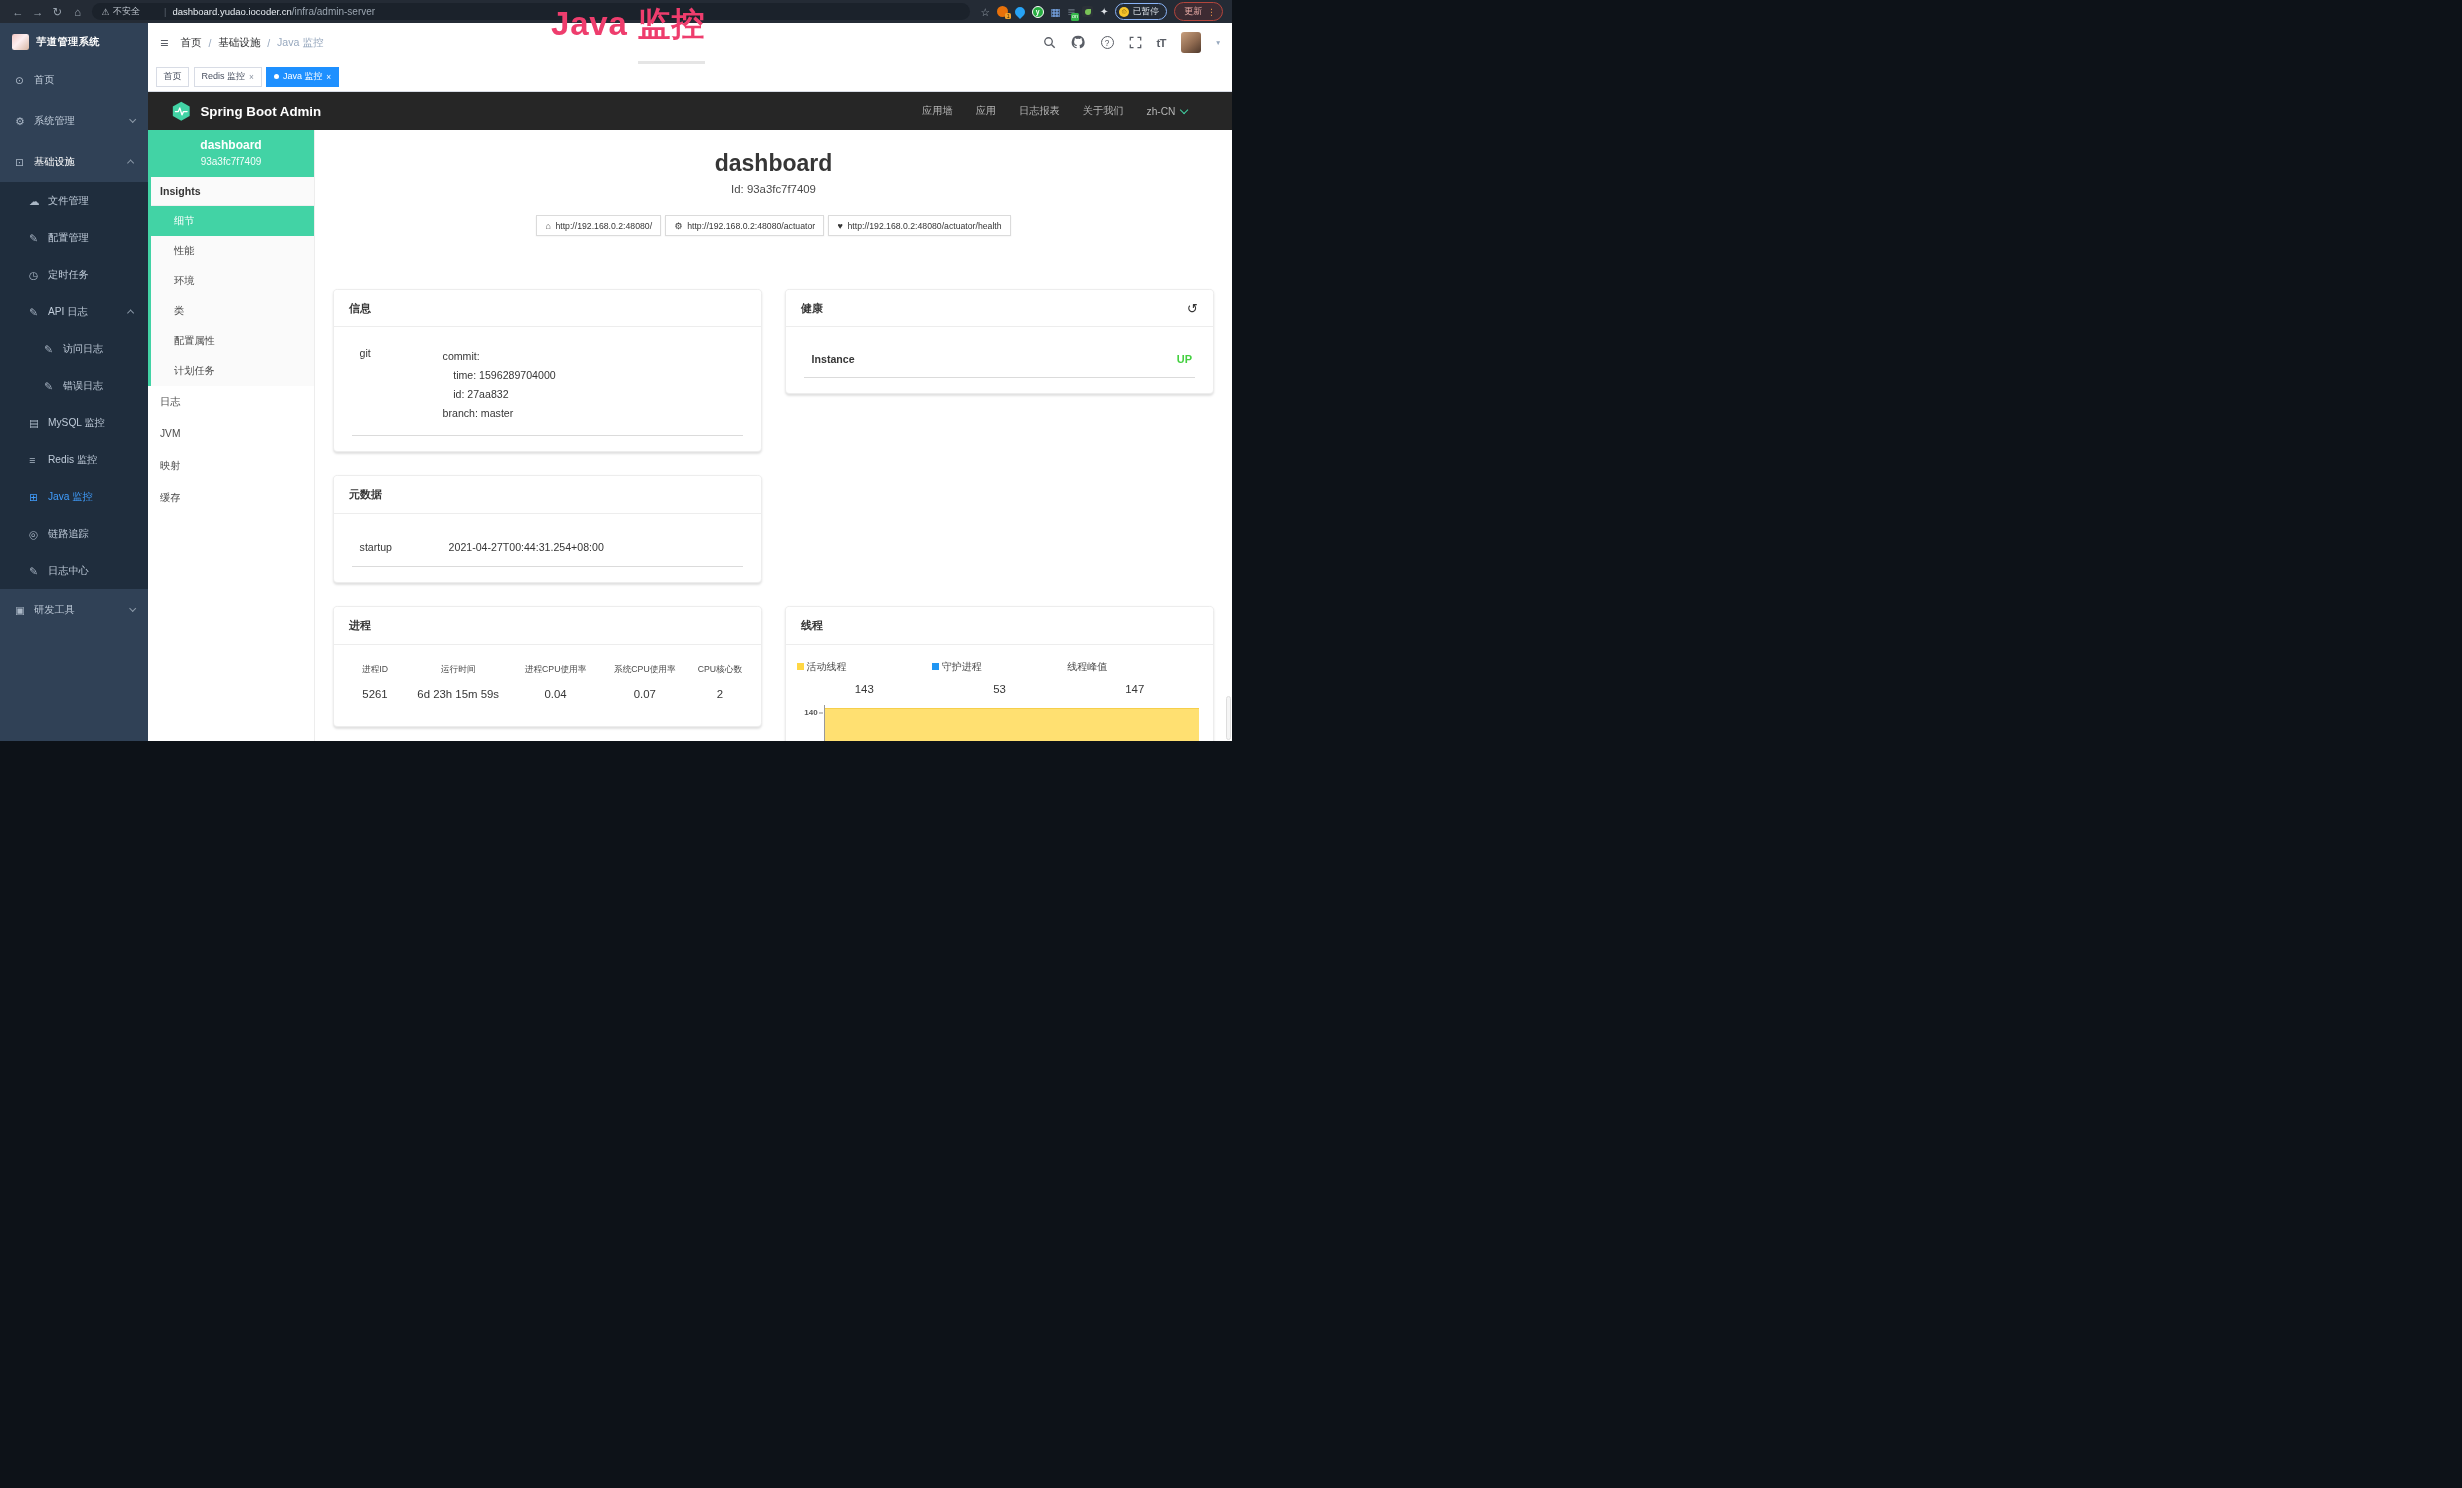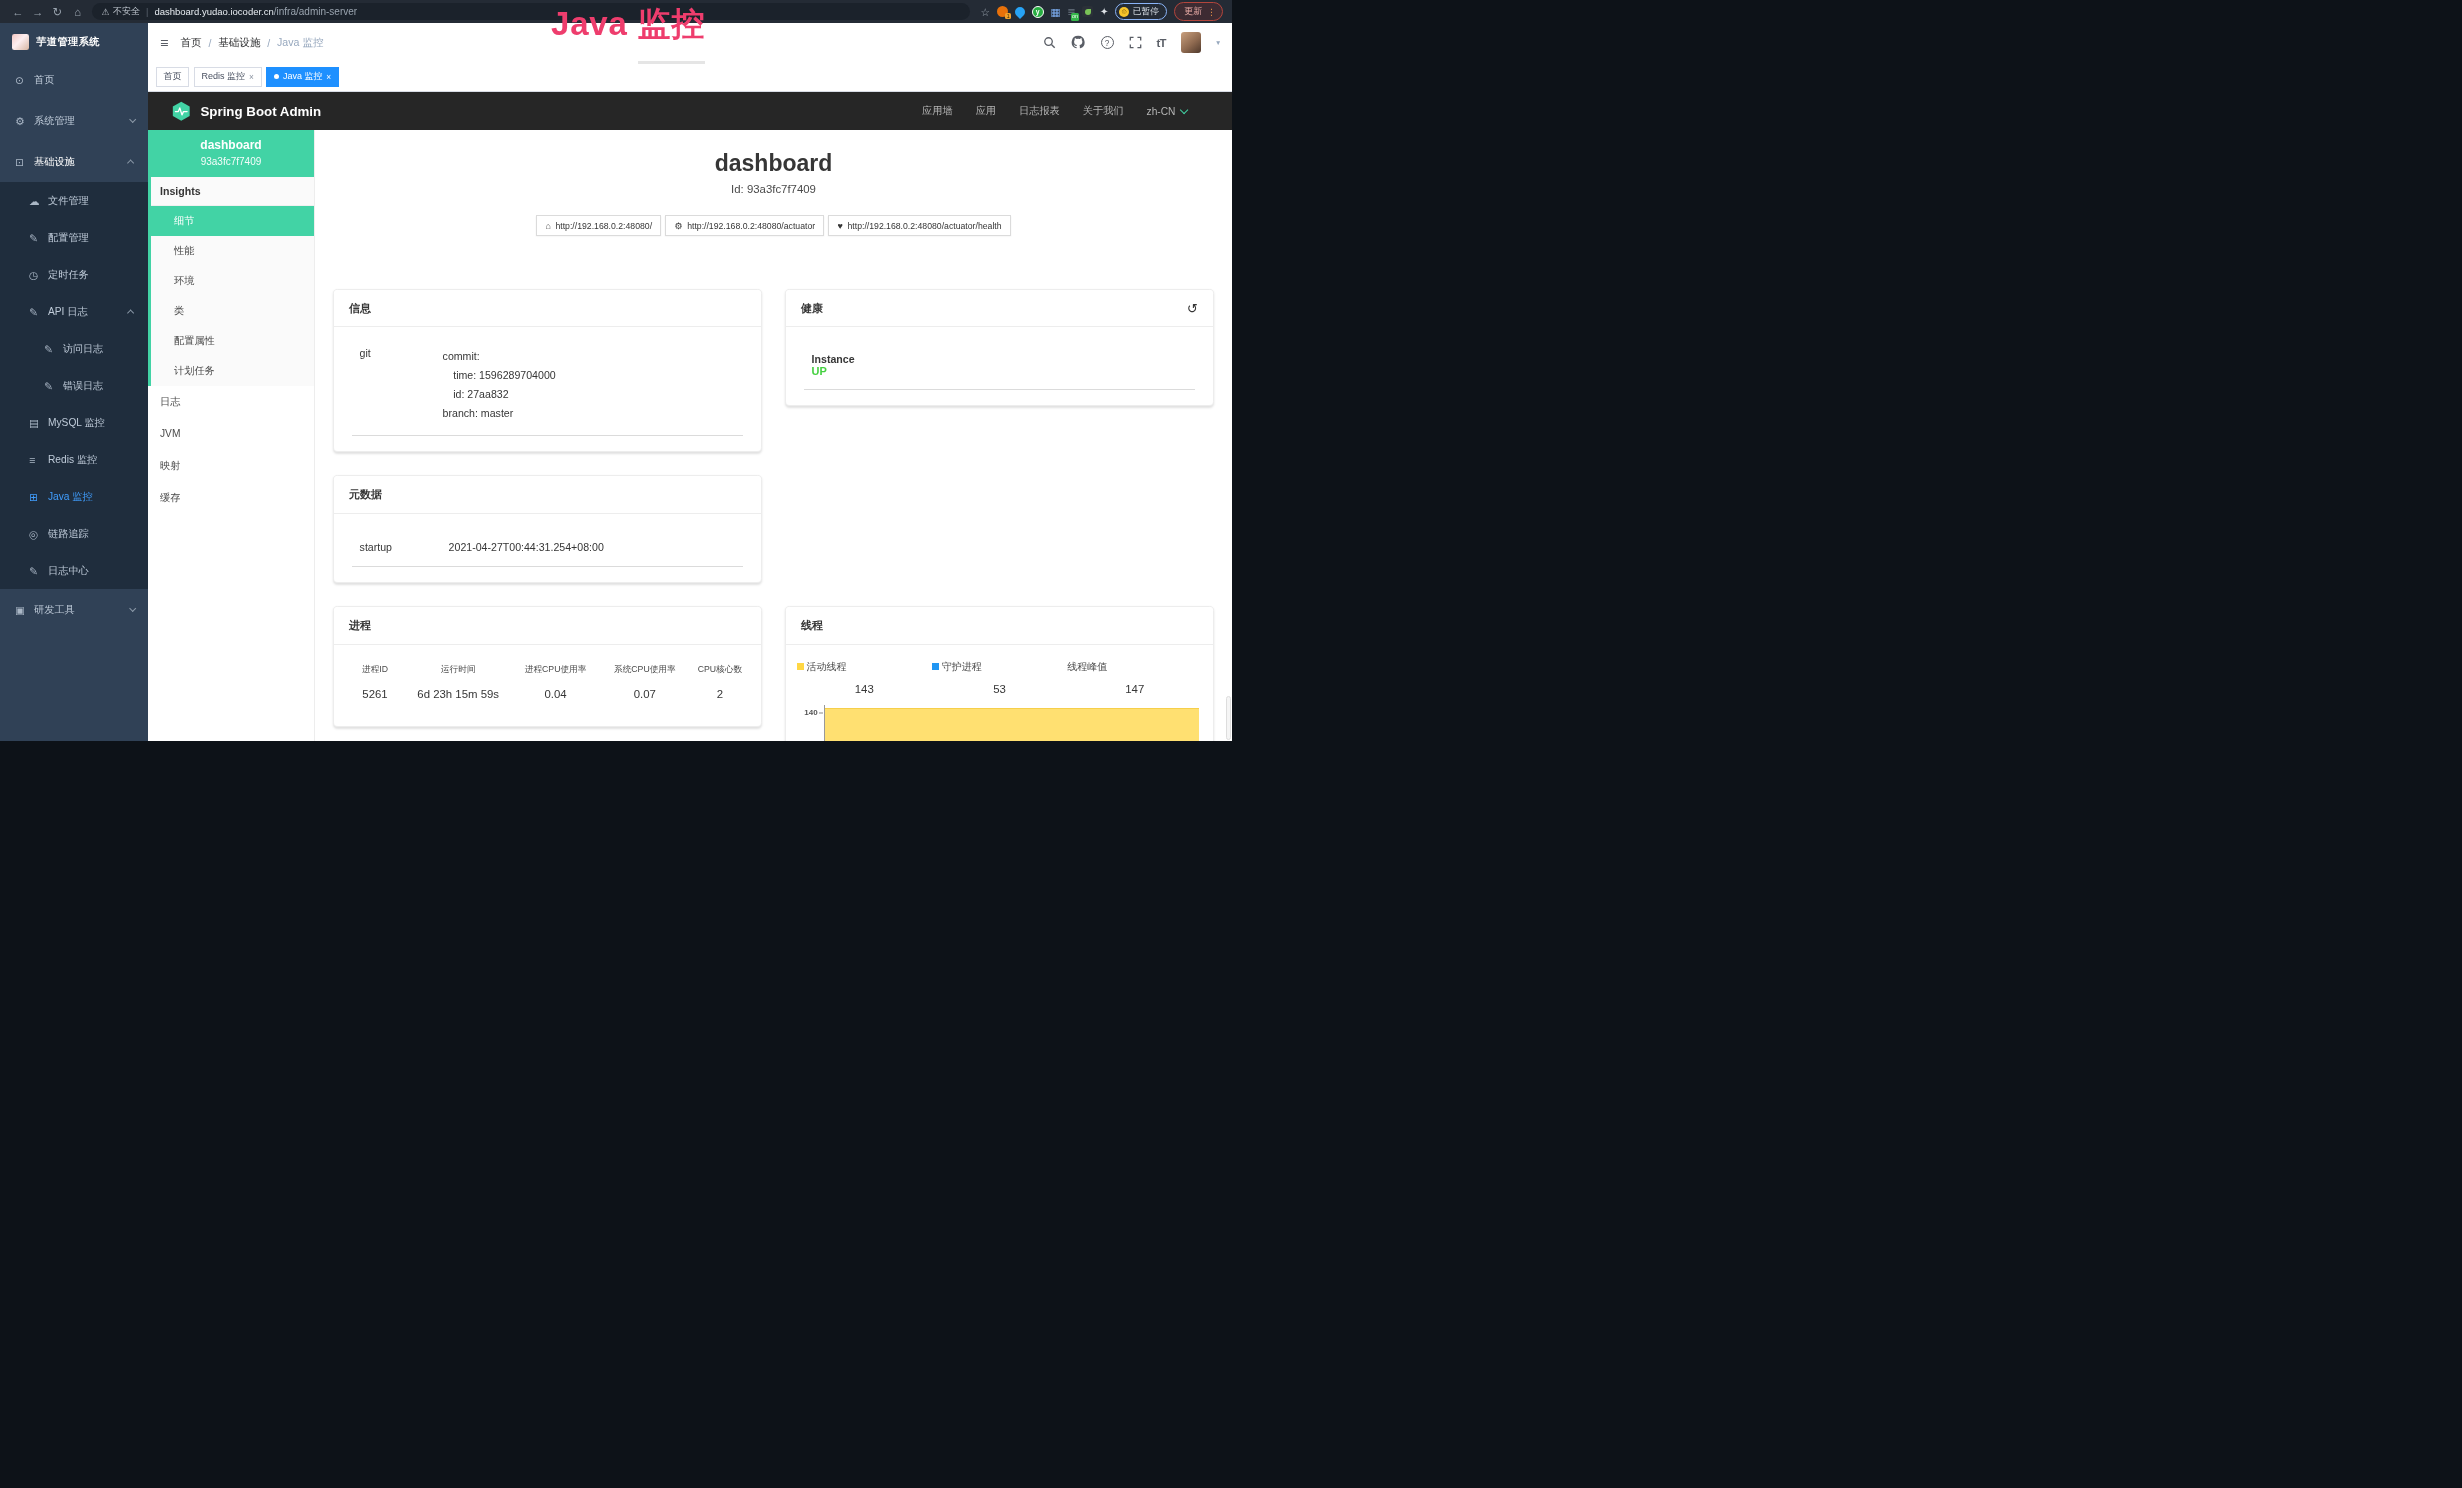--- a/index.html
+++ b/index.html
@@ -4,21 +4,21 @@
 <style>
   * { margin:0; padding:0; box-sizing:border-box; }
   html,body { width:1232px; height:745px; }
   body { position:relative; overflow:hidden; background:#0d1218; font-family:"Liberation Sans","DejaVu Sans",sans-serif; }
 
   
   .browser-bar { position:absolute; top:0; left:0; right:0; height:23px; background:#242b35; display:flex; align-items:center; padding:0 7.6px; z-index:5; }
   .nav-ic { color:#9aa4af; font-size:11.4px; width:20px; text-align:center; cursor:pointer; flex:0 0 auto; }
   .addr-pill { flex:1; height:16.7px; margin-left:4.6px; margin-right:10.6px; background:#1b222b; border-radius:9px; display:flex; align-items:center; padding:0 9px; overflow:hidden; }
   .addr-warn { color:#c3cad2; font-size:9px; margin-right:3.8px; }
-  .addr-sec { color:#c3cad2; font-size:9px; margin-right:6px; }
+  .addr-sec { color:#c3cad2; font-size:9px; margin-right:24px; }
   .addr-sep { color:#5b6470; margin-right:6px; font-size:9px; }
   .addr-host { color:#e8edf2; font-size:9.5px; }
   .addr-path { color:#9aa4af; font-size:10px; }
   .ext { flex:0 0 auto; display:flex; align-items:center; margin-right:6.8px; position:relative; }
   .star { color:#9aa4af; font-size:10.6px; }
   .ext-dot { width:11.4px; height:11.4px; border-radius:50%; }
   .ext-orange { background:#e8710a; }
   .badge-num { position:absolute; right:-3px; bottom:-2.3px; background:#f0a12c; color:#3a2b00; font-size:5.3px; padding:0 1.5px; border-radius:1.5px; line-height:6.8px; }
   .ext-pin { background:#27a3f5; border-radius:50% 50% 50% 0; transform:rotate(-45deg); width:10px; height:10px; }
   .ext-y { background:#27ae42; color:#fff; font-size:6.8px; font-weight:bold; width:12px; height:12px; border-radius:50%; display:flex; align-items:center; justify-content:center; border:1.5px solid #fff; }
@@ -105,21 +105,21 @@
   .card { background:#fff; border:0.8px solid #ededed; border-radius:4.6px; box-shadow:0 1.5px 2.3px rgba(10,10,10,.12); overflow:hidden; }
   .card-h { padding:10.6px 15px; font-size:11px; font-weight:bold; color:#363636; border-bottom:0.8px solid #ededed; display:flex; align-items:center; justify-content:space-between; background:#fff; }
   .hist-ic { font-size:13px; color:#363636; cursor:pointer; font-weight:normal; }
   .card-b { padding:16.7px 18px 15px; }
 
   .kv-row { display:flex; border-bottom:0.8px solid #dbdbdb; padding:3px 0 12px 7.6px; }
   .kv-label { width:83px; flex:0 0 auto; font-size:10.6px; color:#363636; }
   .kv-val { font-size:10.6px; color:#363636; line-height:1.8; }
   .ind { padding-left:10.6px; }
 
-  .health-row { display:flex; justify-content:space-between; align-items:flex-start; border-bottom:0.8px solid #dbdbdb; padding:9px 3px 12px 7.6px;flex-direction:column; }
+  .health-row { display:flex; justify-content:space-between; align-items:flex-end; border-bottom:0.8px solid #dbdbdb; padding:9px 3px 12px 7.6px; }
   .health-name { font-size:10.6px; font-weight:600; color:#363636; }
   .health-up { font-size:11px; font-weight:bold; color:#44d040; }
 
   .meta-row { display:flex; align-items:center; border-bottom:0.8px solid #dbdbdb; padding:10.6px 0 13.7px 7.6px; }
   .meta-label { width:89px; flex:0 0 auto; font-size:10.6px; color:#363636; }
   .meta-val { font-size:10.6px; color:#363636; }
 
   .proc-grid { display:grid; grid-template-columns:15% 26% 22% 22% 15%; text-align:center; padding:4.6px 0 7.6px; }
   .proc-h { font-size:8.7px; color:#4a4a4a; }
   .proc-v { font-size:11.4px; color:#363636; margin-top:12px; }

